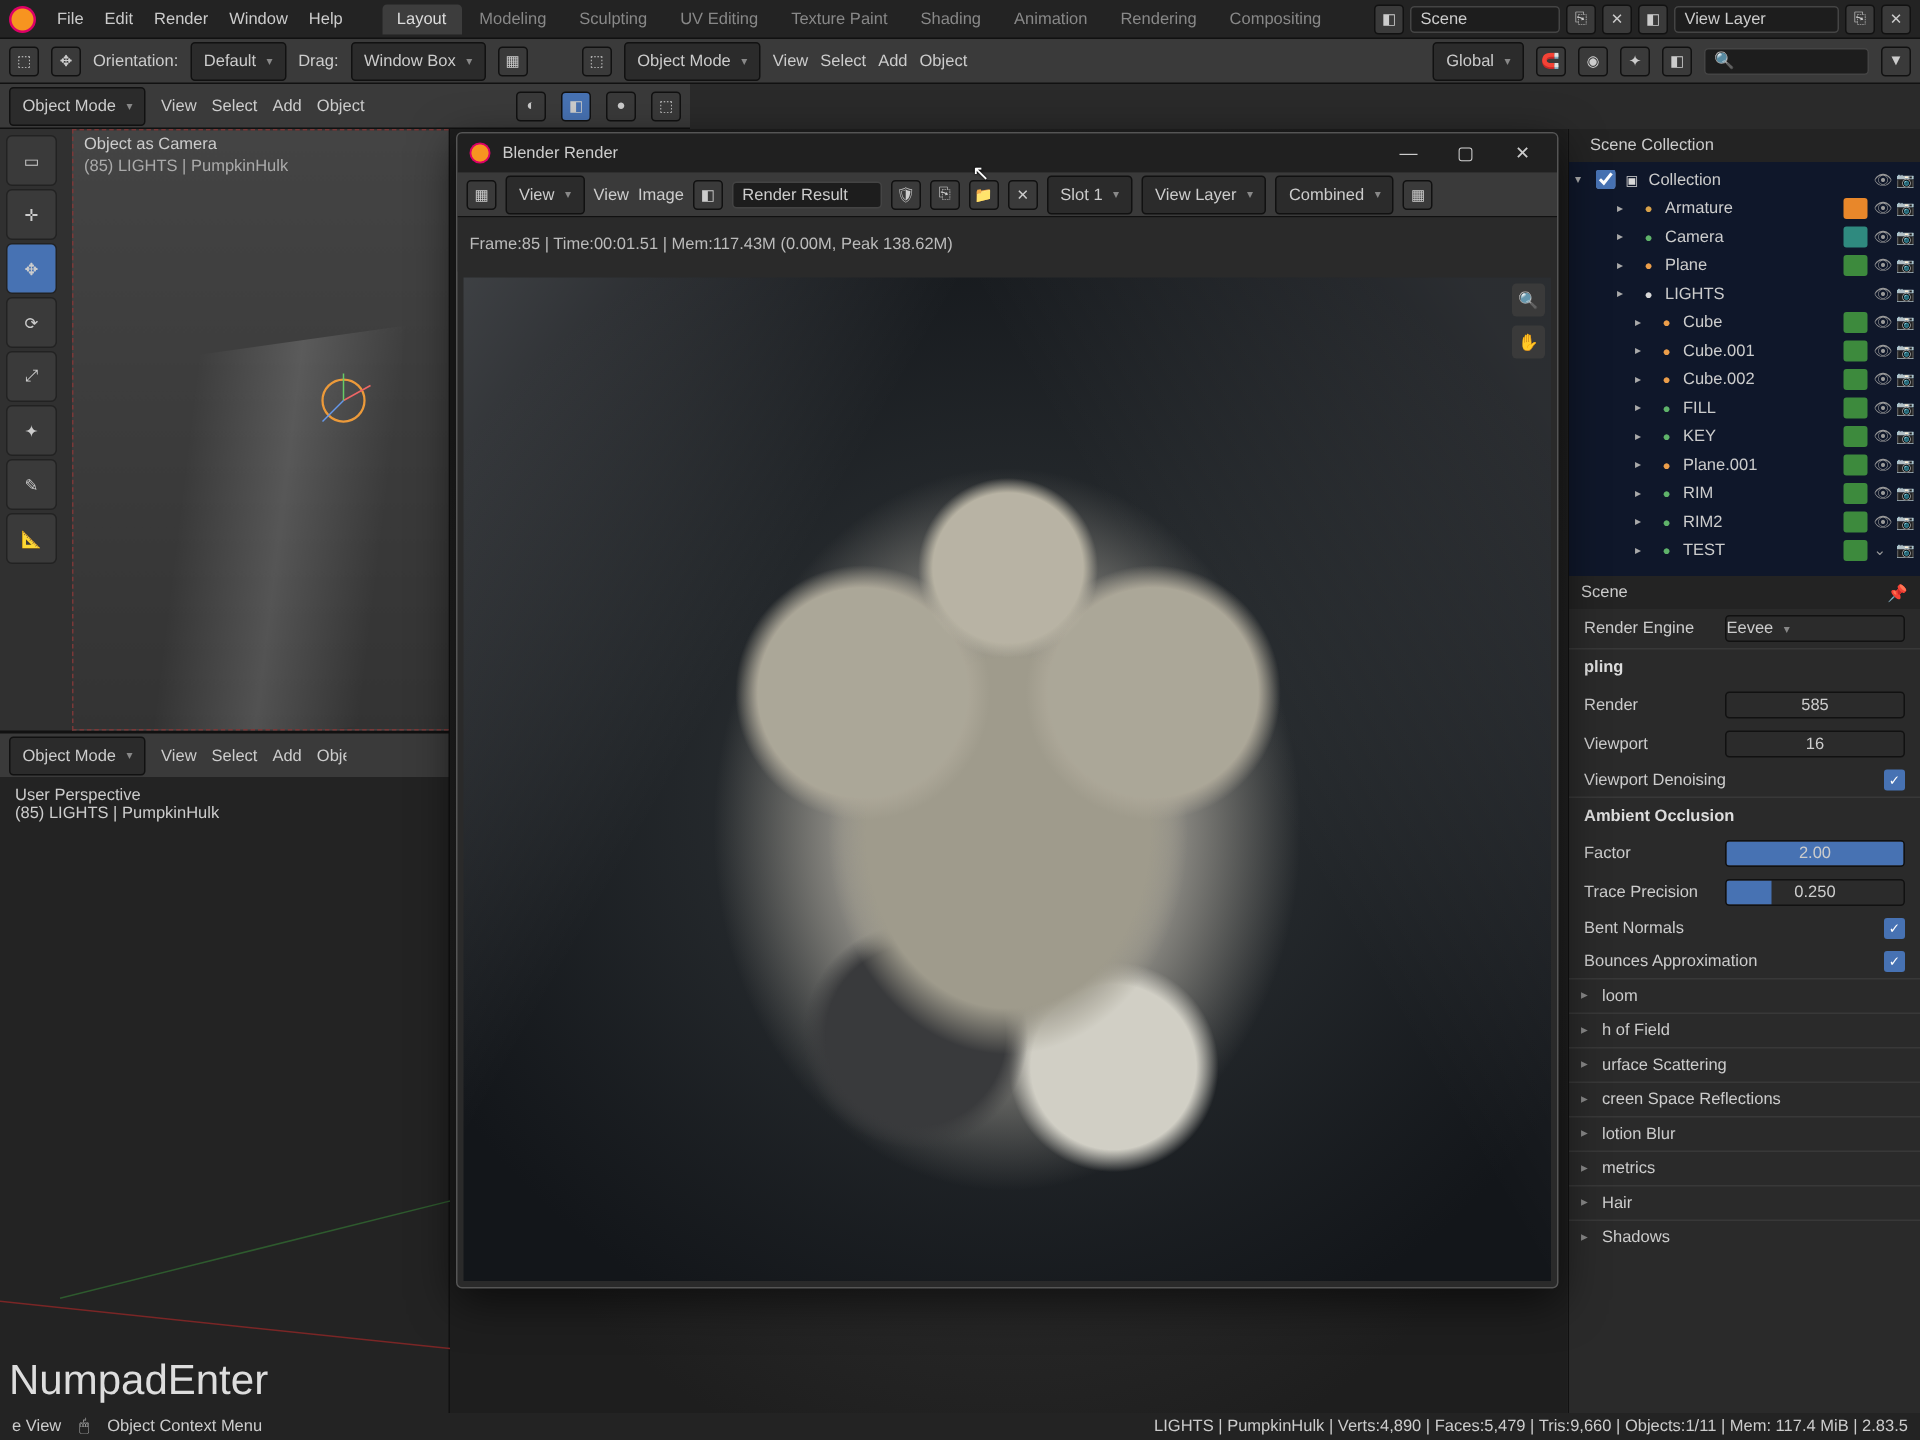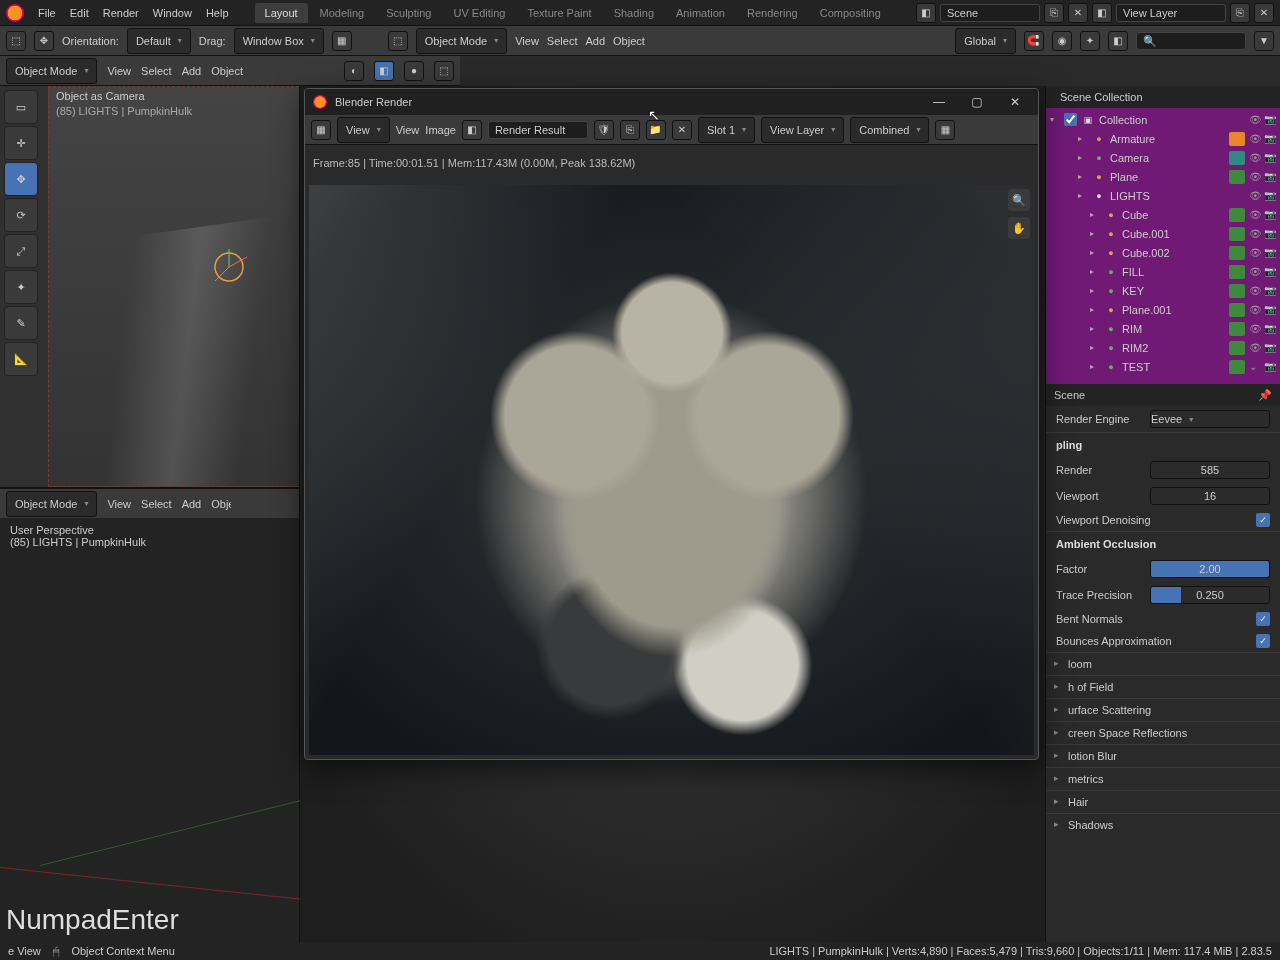--- a/index.html
+++ b/index.html
@@ -49,21 +49,21 @@
 .floor .redline { position:absolute; left:0; bottom:60px; width:340px; height:1px; background:#7a2626; transform-origin:left; transform:rotate(6deg);}
 .floor .greenline { position:absolute; left:40px; bottom:62px; width:300px; height:1px; background:#2e5a2e; transform-origin:left; transform:rotate(-14deg);}
 .key-indicator { position:absolute; left:6px; bottom:6px; font-size:28px; color:#ddd; font-weight:300;}
 
 
 .center { flex:1; background:#2a2a2a; position:relative; }
 .center-bg { position:absolute; inset:0; background:radial-gradient(ellipse at center, #3c3c3c 0%, #1e1e1e 80%);}
 
 
 .right { width:235px; display:flex; flex-direction:column; background:#2a2a2a; border-left:1px solid #111;}
-.outliner { flex:0 0 298px; background:#701a75; overflow:hidden; }
+.outliner { flex:0 0 298px; background:#0f172a; overflow:hidden; }
 .outliner-header { height:22px; background:#232323; display:flex; align-items:center; padding:0 6px; gap:6px;}
 .tree { padding:2px 0; }
 .tree-row { display:flex; align-items:center; height:19px; padding:0 4px; gap:4px; position:relative;}
 .tree-row .ind { display:inline-block; }
 .tree-row .tri { width:10px; font-size:8px; color:#aaa;}
 .tree-row .oicon { width:14px; height:14px; border-radius:2px; display:inline-flex; align-items:center; justify-content:center; font-size:9px;}
 .tree-row .oname { flex:1; }
 .tree-row .vis { display:flex; gap:3px; margin-left:auto; }
 .tree-row .vis span { width:12px; font-size:10px; color:#999;}
 .oicon.arm{ color:#d9a24a;} .oicon.cam{color:#5fb36a;} .oicon.mesh{color:#ec9e4a;} .oicon.light{color:#5fb36a;} .oicon.coll{color:#d8d8d8;}
@@ -82,21 +82,21 @@
 .panel-section { padding:6px 10px; font-weight:bold; border-top:1px solid #383838; color:#ddd;}
 .chk { width:14px; height:14px; background:#4772b3; border-radius:2px; display:inline-flex; align-items:center; justify-content:center; color:#fff; font-size:9px;}
 .panel-item { padding:5px 10px 5px 22px; border-top:1px solid #383838; color:#ccc; position:relative;}
 .panel-item::before { content:"▸"; position:absolute; left:8px; font-size:9px; color:#888;}
 
 
 .status { position:absolute; bottom:0; left:0; right:0; height:18px; background:#232323; display:flex; align-items:center; padding:0 8px; gap:12px; color:#aaa; font-size:10px;}
 .status .right-stat { margin-left:auto; }
 
 
-.render-window { position:absolute; top:88px; left:304px; width:735px; height:672px; background:#2a2a2a; border:1px solid #555; border-radius:4px; box-shadow:0 8px 30px rgba(0,0,0,0.6); display:flex; flex-direction:column; overflow:hidden;}
+.render-window { position:absolute; top:88px; left:304px; width:735px; height:771px; background:#2a2a2a; border:1px solid #555; border-radius:4px; box-shadow:0 8px 30px rgba(0,0,0,0.6); display:flex; flex-direction:column; overflow:hidden;}
 .rw-title { height:26px; background:#202020; display:flex; align-items:center; padding:0 8px; gap:8px; cursor:move;}
 .rw-title .spacer { flex:1; }
 .rw-title .winbtn { width:30px; text-align:center; font-size:12px; color:#ccc;}
 .rw-header { height:30px; background:#3a3a3a; display:flex; align-items:center; padding:0 6px; gap:6px; border-bottom:1px solid #111;}
 .rw-header input { background:#1d1d1d; border:1px solid #444; border-radius:3px; padding:2px 6px; color:#ccc; width:100px;}
 .rw-info { padding:12px 8px; background:#2a2a2a; color:#bbb; font-size:11px;}
 .rw-image { flex:1; position:relative; background:
   radial-gradient(ellipse 60% 80% at 50% 55%, #c8c5be 0%, #8f8d86 25%, transparent 45%),
   linear-gradient(120deg, rgba(255,255,255,0.18) 0%, transparent 30%),
   linear-gradient(240deg, rgba(255,255,255,0.1) 5%, transparent 35%),

